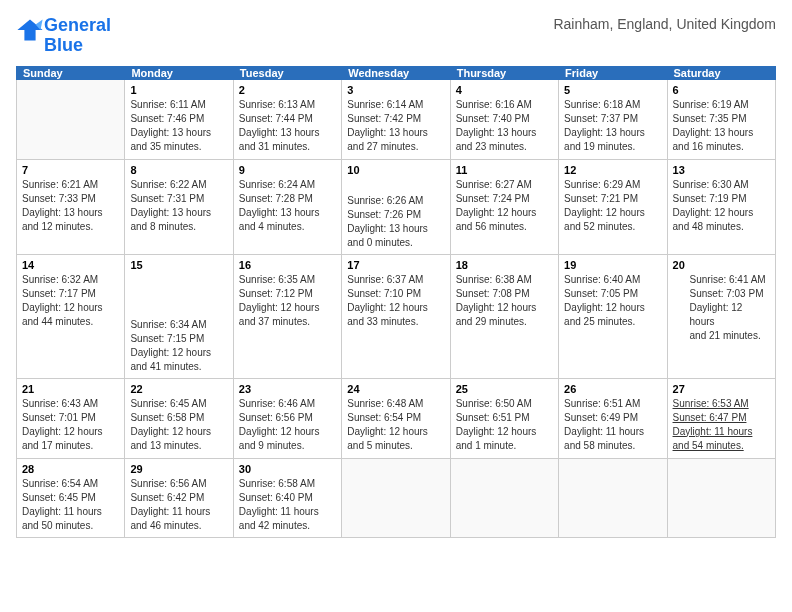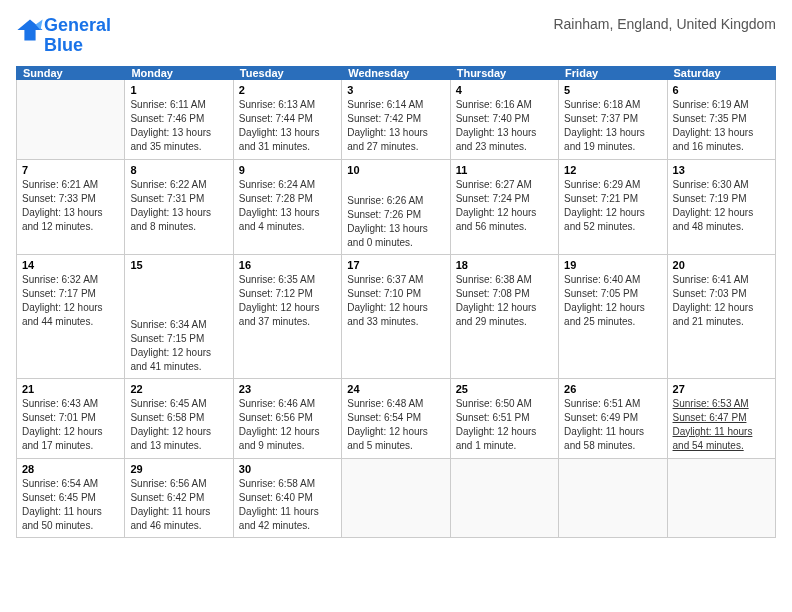--- a/index.html
+++ b/index.html
@@ -250,21 +250,21 @@
         </td>
         <td>
           <div class="day-num">19</div>
           <div class="day-info" style="white-space: pre-line;">Sunrise: 6:40 AM
 Sunset: 7:05 PM
 Daylight: 12 hours
 and 25 minutes.</div>
         </td>
         <td>
           <div class="day-num">20</div>
-          <div class="day-info" style="white-space: pre-line;">Sunrise: 6:41 AM
+          <div class="day-info" style="white-space: pre-line; margin-left: 17px;">Sunrise: 6:41 AM
 Sunset: 7:03 PM
 Daylight: 12 hours
 and 21 minutes.</div>
         </td>
       </tr>
       <tr>
         <td>
           <div class="day-num">21</div>
           <div class="day-info" style="white-space: pre-line;">Sunrise: 6:43 AM
 Sunset: 7:01 PM

